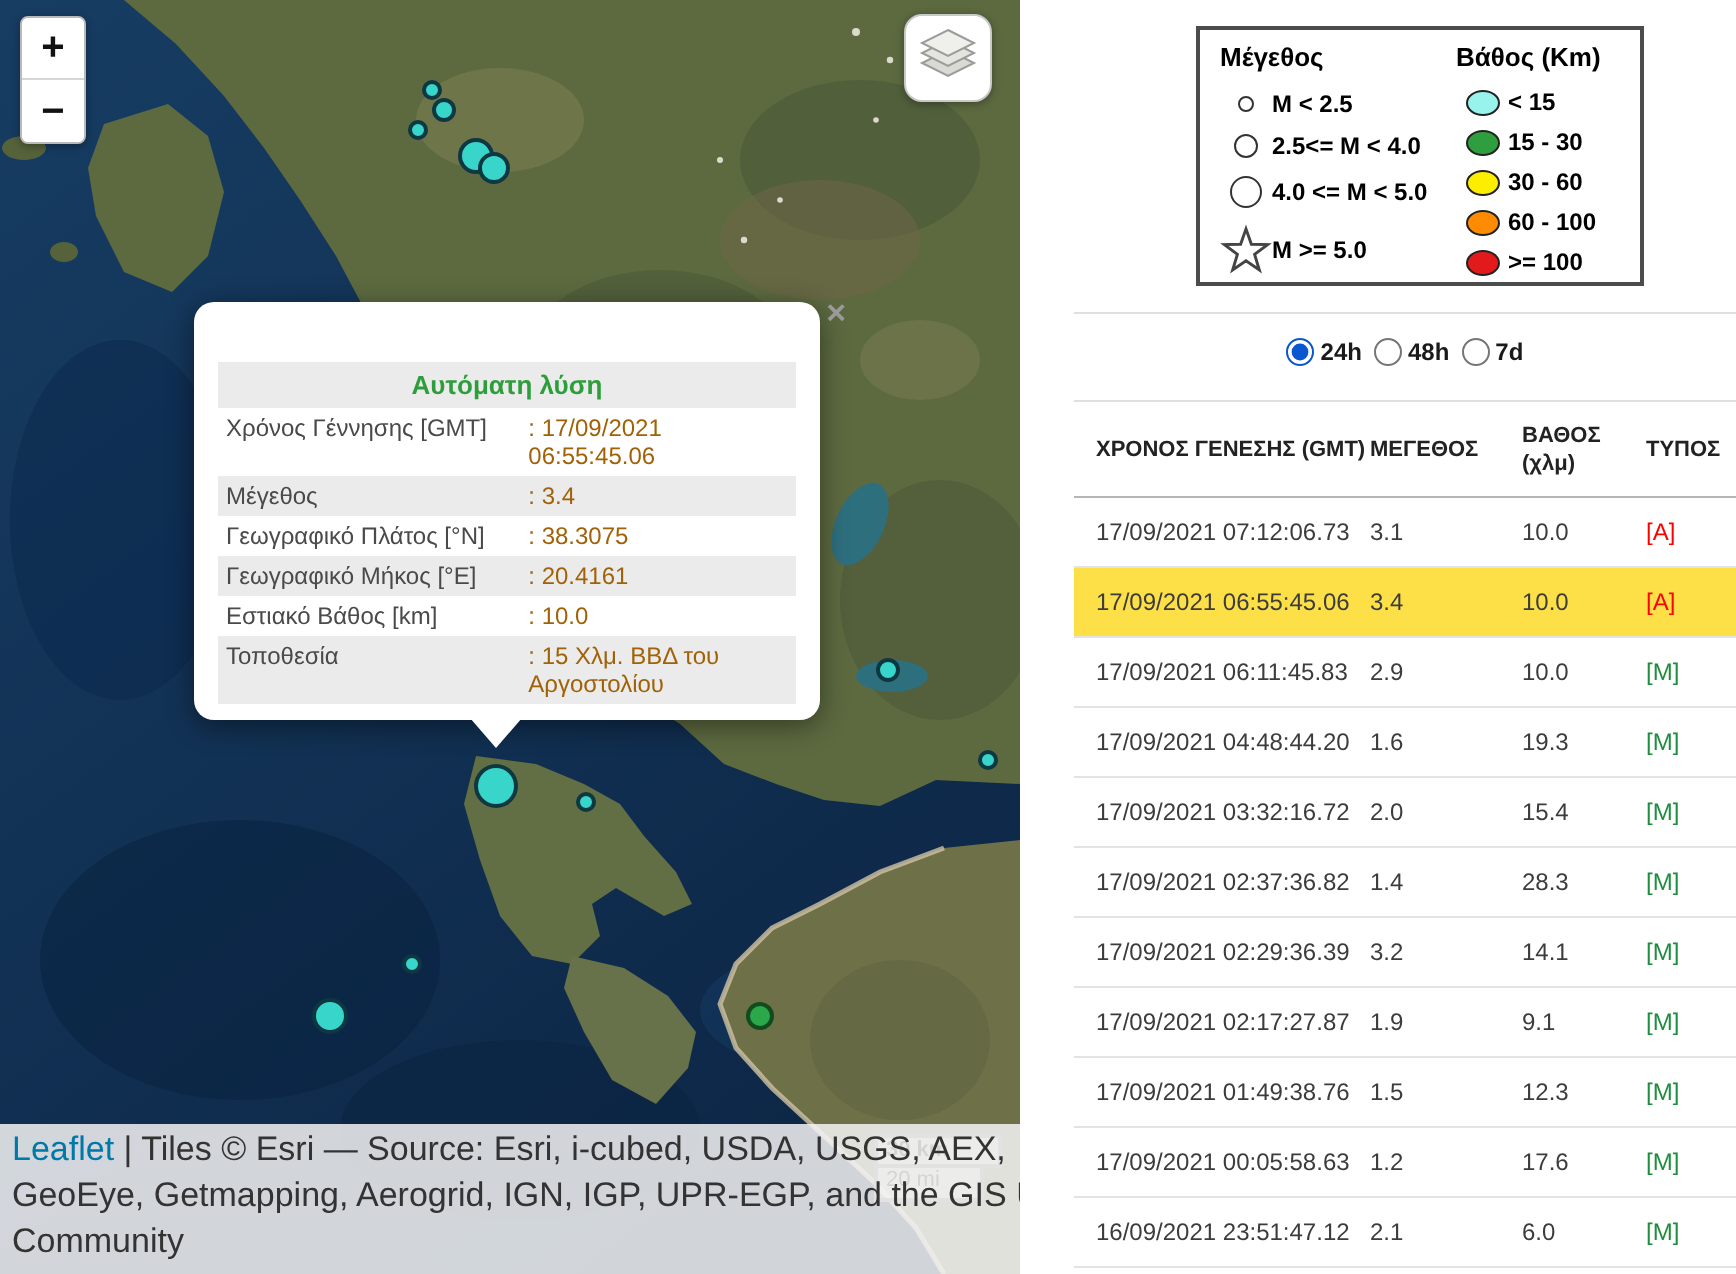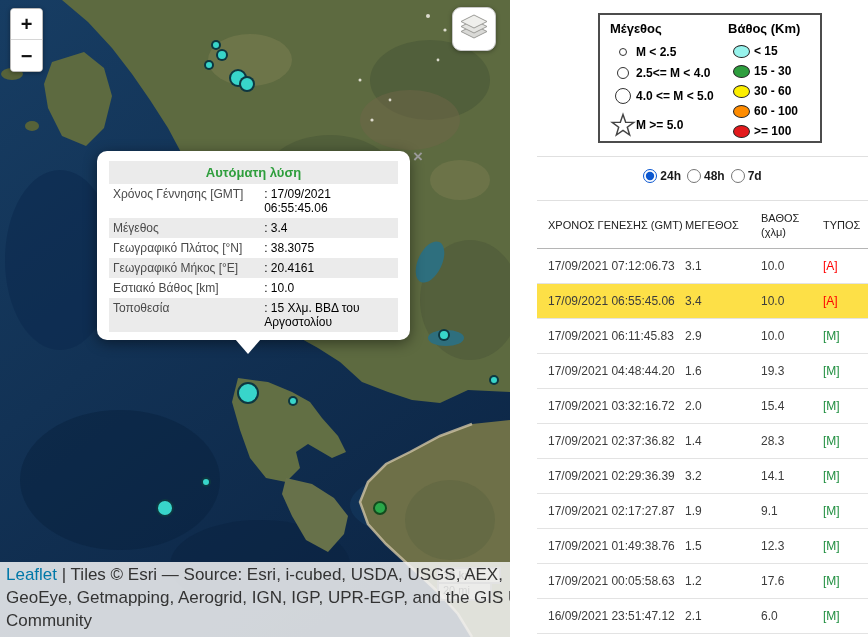--- a/index.html
+++ b/index.html
@@ -39,25 +39,25 @@
   .attribution a { color:#0078a8; text-decoration:none; }
 
   
   .popup { position:absolute; left:97px; top:151px; width:313px; z-index:20; background:#fff;
     border-radius:10px; box-shadow:0 3px 14px rgba(0,0,0,.45); padding:10px 12px 8px; font-size:12px; color:#4a4a4a; }
   .popup-tip { position:absolute; left:138px; bottom:-14px; width:0; height:0;
     border-left:13px solid transparent; border-right:13px solid transparent; border-top:15px solid #fff; }
   .popup-close { position:absolute; right:-13px; top:-3px; font-size:17px; color:#9a9a9a;
     background:none; border:none; cursor:pointer; font-weight:bold; line-height:1; }
   .popup-title { text-align:center; color:#2e9e3c; font-weight:600; font-size:13px;
-    background:#ebebeb; padding:4px 2px; }
+    background:#ebebeb; padding:4px 2px;margin-top:20px; }
   .popup-row { display:flex; }
   .popup-row:nth-child(even) { background:#ebebeb; }
   .popup-row .lbl { flex:0 0 53%; padding:3px 6px 3px 4px; }
-  .popup-row .val { flex:1; padding:3px 2px; color:#000000; }
+  .popup-row .val { flex:1; padding:3px 2px; color:#a16207; }
   .popup-footer { padding:5px 4px 2px; }
   .popup-footer a { color:#2a7ab9; text-decoration:none; cursor:pointer; }
 
   
   #panel { position:absolute; left:510px; top:0; width:358px; height:637px; background:#fff; }
 
   .legend { position:absolute; left:88px; top:13px; width:224px; height:130px;
     border:2px solid #4c4c4c; background:#fff; display:flex; padding:6px 8px 4px 10px; }
   .legend h3 { font-size:13px; color:#000; margin-bottom:5px; }
   .leg-col-mag { width:118px; display:flex; flex-direction:column; }
@@ -74,21 +74,21 @@
 
   .divider { position:absolute; left:27px; right:0; height:1px; background:#e0e0e0; }
 
   .time-filter { position:absolute; left:27px; right:0; top:163px; height:26px;
     display:flex; align-items:center; justify-content:center; gap:6px; font-size:12px; font-weight:bold; color:#1a1a1a; }
   .time-filter label { display:flex; align-items:center; gap:3px; cursor:pointer; }
   .time-filter input { width:14px; height:14px; accent-color:#0b57d0; cursor:pointer; }
 
   .quake-table { position:absolute; left:27px; right:0; top:204px; }
   .t-head { display:grid; grid-template-columns:137px 76px 62px 1fr; padding-left:11px;
-    font-size:11px; font-weight:normal; color:#222; border-bottom:1px solid #b5b5b5;
+    font-size:11px; font-weight:bold; color:#222; border-bottom:1px solid #b5b5b5;
     min-height:45px; align-items:center; line-height:1.25; }
   .t-row { display:grid; grid-template-columns:137px 76px 62px 1fr; padding-left:11px;
     font-size:12px; color:#3c3c3c; height:35px; align-items:center; border-bottom:1px solid #e3e3e3; cursor:pointer; }
   .t-row.hl { background:#fde047; }
   .type-A { color:#f00; }
   .type-M { color:#1e8e3e; }
 </style>
 </head>
 <body>
 

